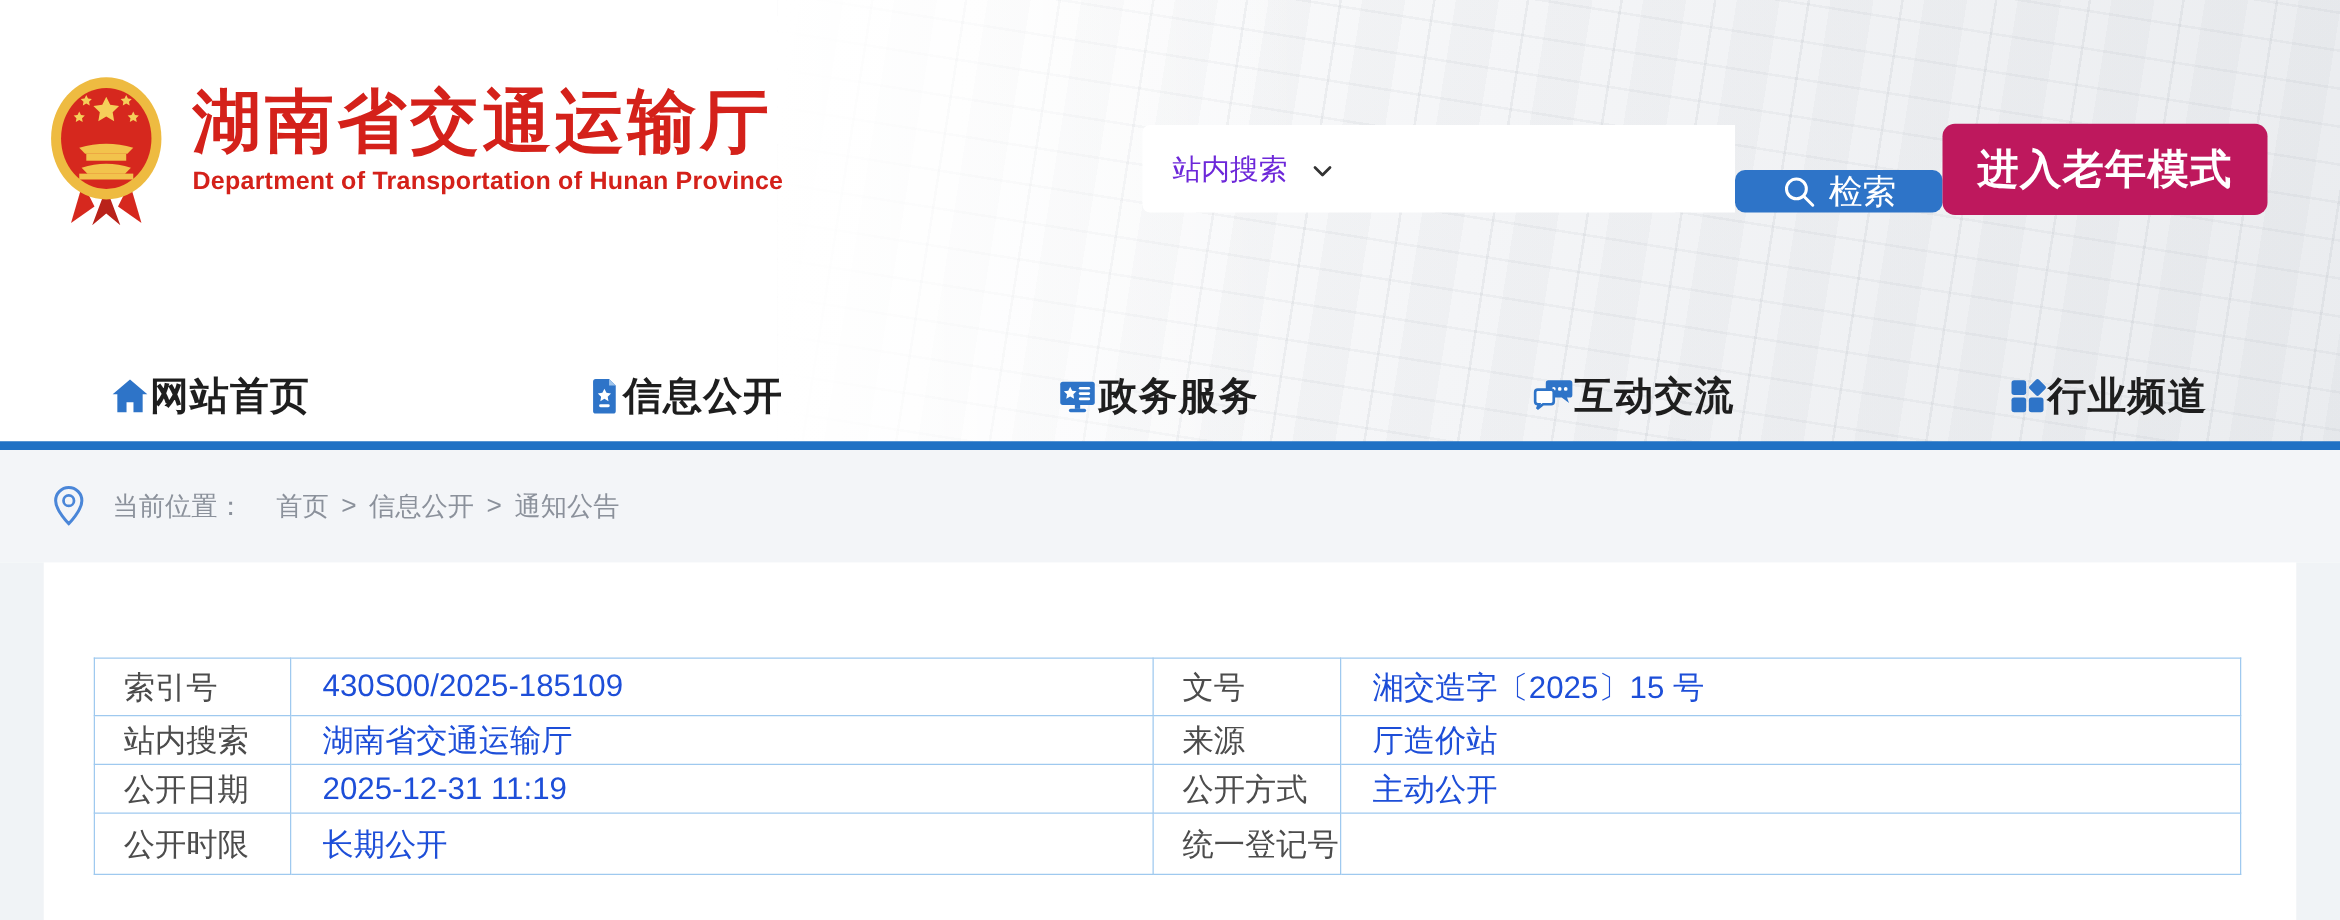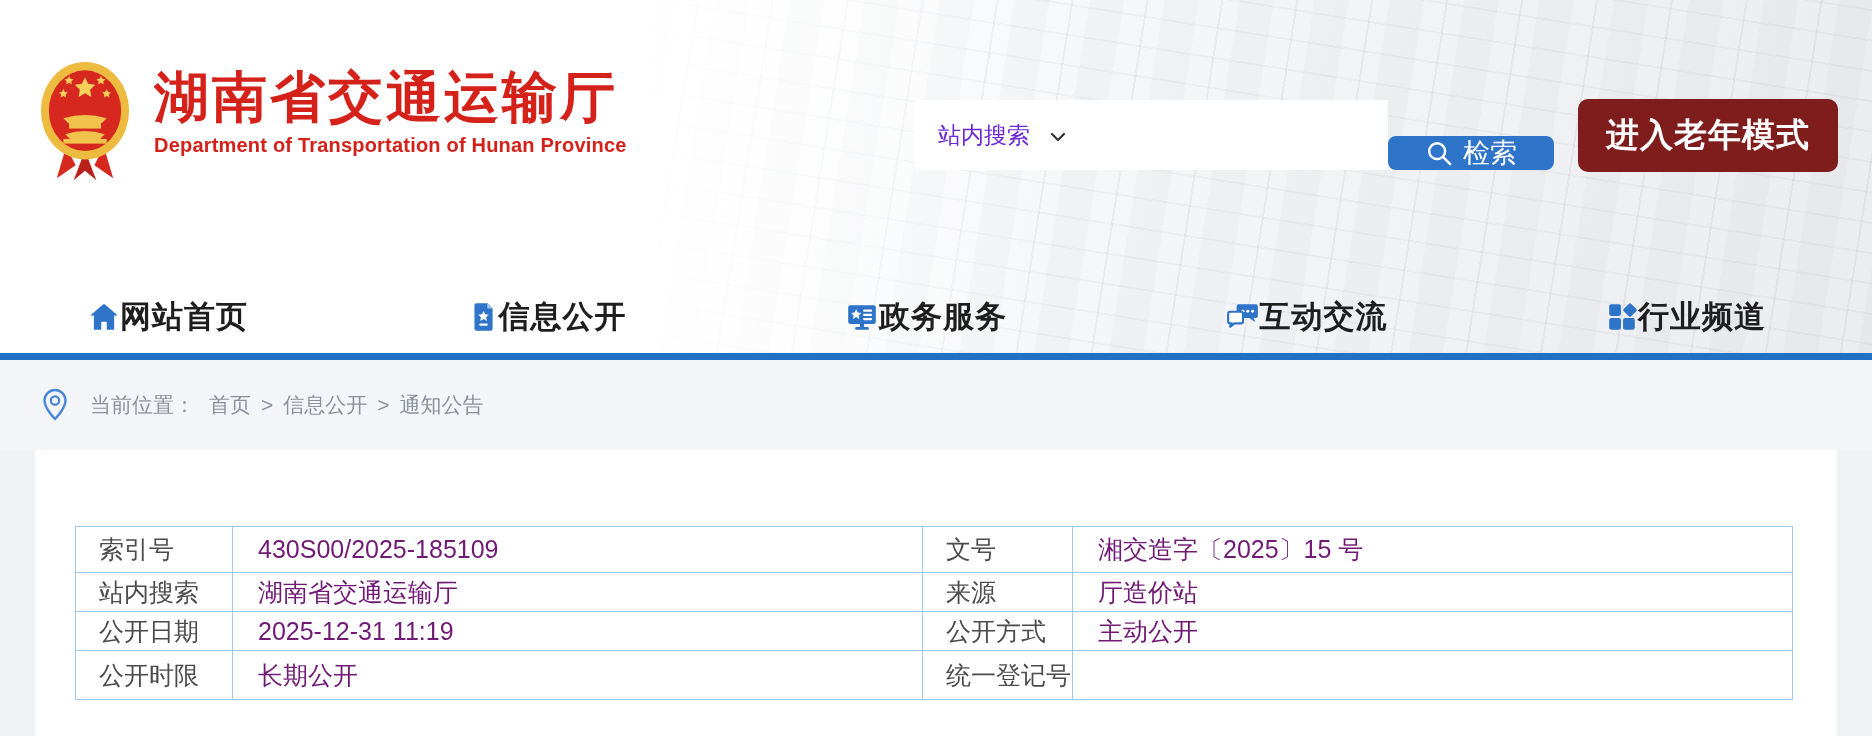--- a/index.html
+++ b/index.html
@@ -25,40 +25,40 @@
   .site-subtitle { color:#d4211a; font-size:20px; font-weight:700; margin-top:7px; letter-spacing:0.2px; }
 
   .search-area { position:absolute; left:914px; top:100px; display:flex; align-items:stretch; height:70px; }
   .search-box { display:flex; align-items:center; width:474px; background:#fff; border-radius:6px 0 0 6px; padding:0 14px 0 24px; }
   .search-scope { display:flex; align-items:center; cursor:pointer; }
   .scope-label { font-size:23px; color:#6d28d9; }
   .chevron { margin-left:20px; margin-top:3px; }
   .search-input { flex:1; border:none; outline:none; background:transparent; font-size:22px; color:#333; margin-left:22px; font-family:inherit; }
   .search-input::placeholder { color:#adadad; }
   .search-btn { width:166px; background:#2e74c8; color:#fff; border:none; border-radius:8px; display:flex; align-items:center; justify-content:center; gap:10px; font-size:27px; cursor:pointer; font-family:inherit;margin-top:36px; }
-  .elder-btn { margin-left:24px; width:260px; height:73px; align-self:center; background:#7f1d1d; color:#fff; border:none; border-radius:10px; font-size:33px; font-weight:800; letter-spacing:1px; cursor:pointer; font-family:inherit; }
+  .elder-btn { width:260px; height:73px; align-self:center; background:#be185d; color:#fff; border:none; border-radius:10px; font-size:33px; font-weight:800; letter-spacing:1px; cursor:pointer; font-family:inherit; }
 
   .nav-row { position:absolute; left:0; right:0; top:281px; height:72px; display:flex; align-items:center; justify-content:space-between; padding:0 106px 0 88px; }
   .nav-item { display:flex; align-items:center; cursor:pointer; }
   .nav-label { font-size:31px; font-weight:800; color:#1e1e1e; letter-spacing:1px; }
   .blue-bar { position:absolute; left:0; right:0; bottom:0; height:7px; background:#2071c4; }
 
   
   .breadcrumb-band { height:90px; background:#f3f5f8; display:flex; align-items:center; padding-left:40px; }
   .crumb-text { font-size:21px; color:#8b919b; }
-  .crumb-prefix { margin-left:20px; margin-right:14px; }
+  .crumb-prefix { margin-left:20px; margin-right:26px; }
   .crumb-link { cursor:pointer; }
   .crumb-sep { margin:0 10px; }
 
   
   .main { position:relative; height:286px; background:#f0f3f6; }
   .card { position:absolute; left:35px; right:35px; top:0; height:420px; background:#fff; }
   .meta-table { border-collapse:collapse; margin:76px 0 0 40px; table-layout:fixed; width:1717px; }
   .meta-table td { border:1px solid #9fc9ef; font-size:25px; color:#4c4c4c; padding-left:23px; }
-  .meta-table td.val { padding-left:25px; color:#701a75; }
+  .meta-table td.val { padding-left:25px; color:#1d4ed8; }
   .r1 td { height:46px; }
   .r2 td { height:39px; }
   .r3 td { height:39px; }
   .r4 td { height:49px; }
 </style>
 </head>
 <body>
 
 <div class="page">
 

